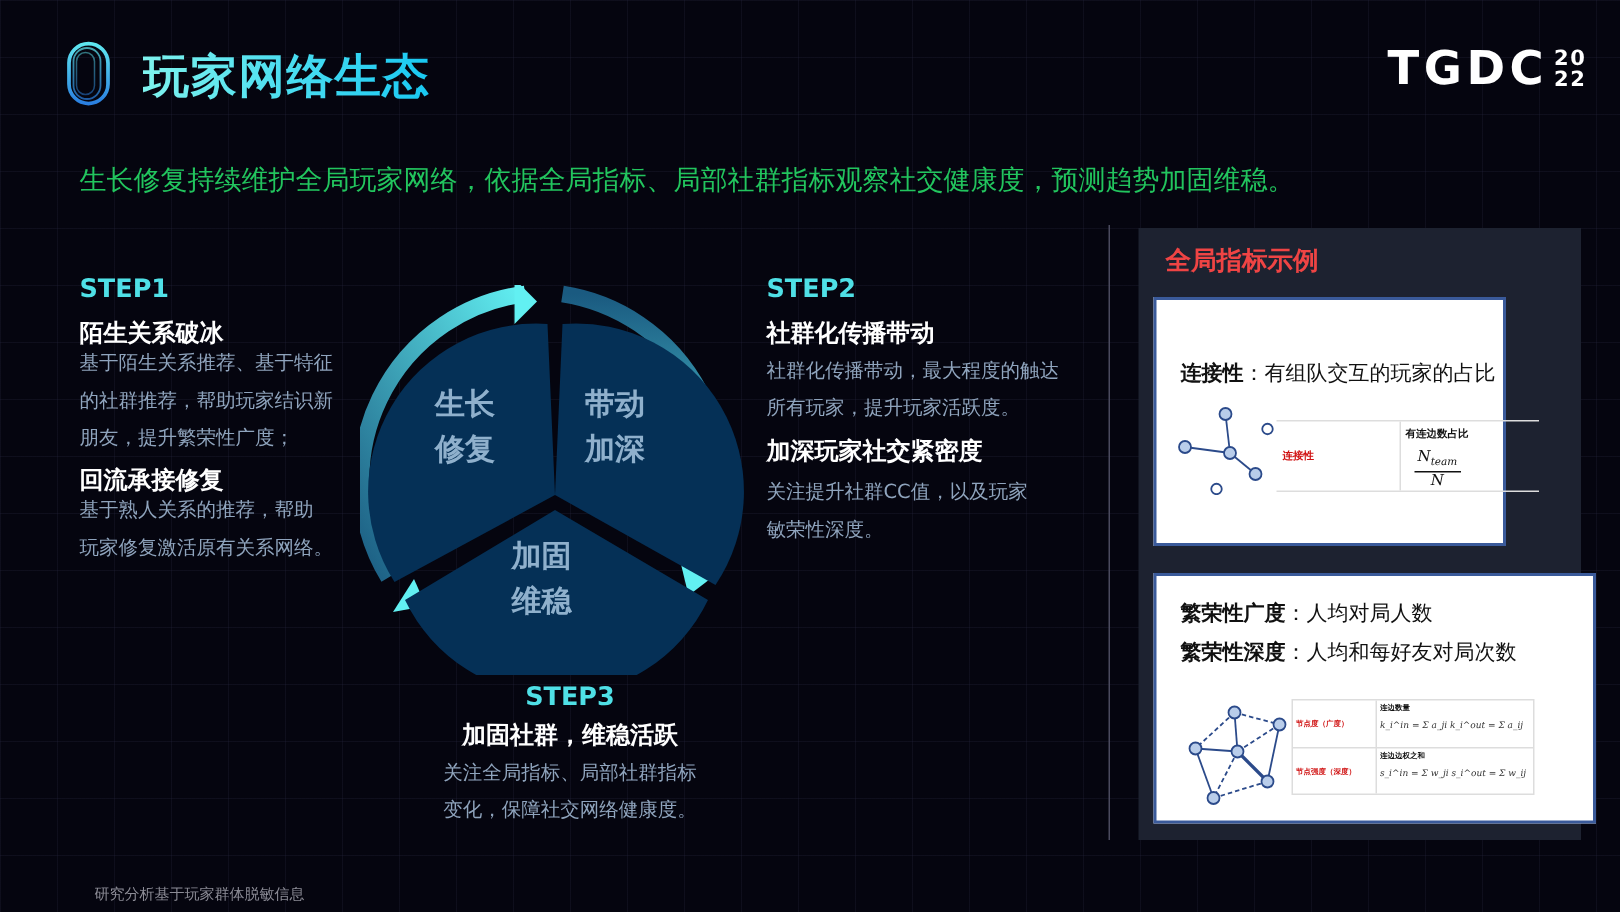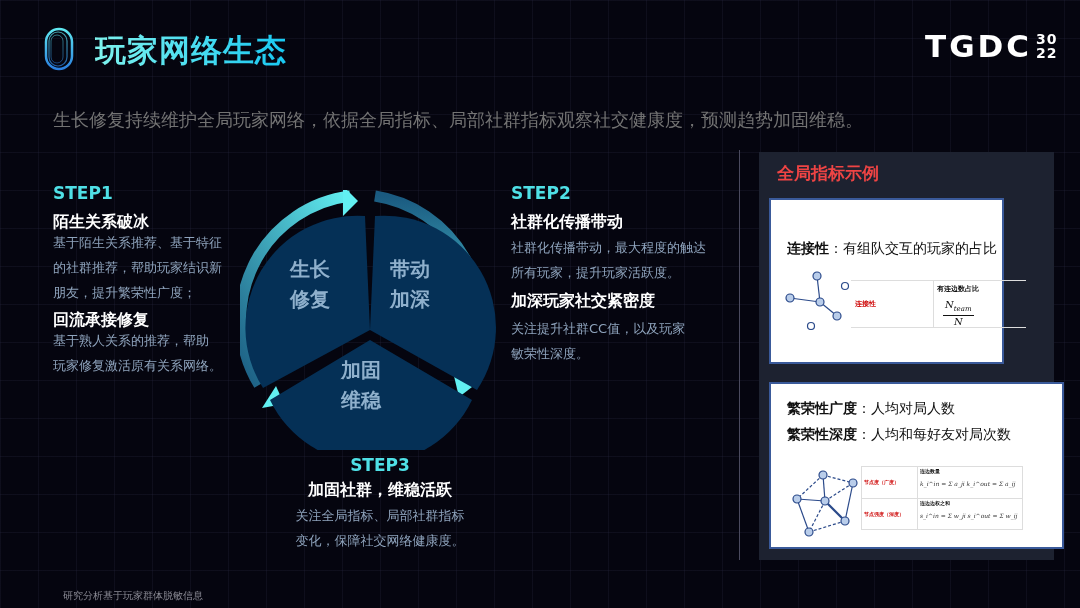--- a/index.html
+++ b/index.html
@@ -18,21 +18,21 @@
   .title-icon { left: 44px; top: 27px; width: 30px; height: 44px; }
   .page-title {
     left: 95px; top: 30px; font-size: 31px; font-weight: bold;
     color: #3fd6ef; letter-spacing: 1px;
     background: linear-gradient(90deg, #7ff3ee, #18c8f2);
     -webkit-background-clip: text; background-clip: text; -webkit-text-fill-color: transparent;
   }
   .logo { left: 925px; top: 26px; height: 40px; display: flex; align-items: center; }
   .logo-main { font-family: "DejaVu Sans", sans-serif; font-weight: bold; font-size: 31px; letter-spacing: 3px; color: #fff; }
   .logo-year { display: flex; flex-direction: column; margin-left: 4px; font-weight: bold; font-size: 14px; line-height: 14px; letter-spacing: 1px; color: #fff; }
-  .subtitle { left: 53px; top: 108px; font-size: 18px; color: #737373; white-space: nowrap; }
+  .subtitle { left: 53px; top: 108px; font-size: 18px; color: #22c55e; white-space: nowrap; }
   .step-label { font-size: 17px; font-weight: bold; color: #4fe0e6; }
   .h2 { font-size: 16px; font-weight: bold; color: #ffffff; }
   .desc { font-size: 13px; color: #8fa4bd; line-height: 25px; }
   .step1 { left: 53px; top: 183px; width: 200px; }
   .step2 { left: 511px; top: 183px; width: 220px; }
   .step3 { left: 260px; top: 455px; width: 240px; text-align: center; }
   .divider { left: 739px; top: 150px; width: 1px; height: 410px; background: #4a4a5e; }
   .panel { left: 759px; top: 152px; width: 295px; height: 408px; background: #1d2230; }
   .panel-title { left: 777px; top: 162px; font-size: 17px; font-weight: bold; color: #ef4444; }
   .card { background: #fff; border: 2px solid #3a5a9a; }
@@ -56,21 +56,21 @@
   </defs>
   <rect x="2" y="2" width="26" height="40" rx="13" fill="none" stroke="url(#ringg)" stroke-width="2.5"></rect>
   <rect x="5" y="5" width="18" height="34" rx="9" fill="none" stroke="url(#ringg)" stroke-width="1.2" opacity="0.7"></rect>
   <rect x="7" y="8" width="12" height="28" rx="6" fill="none" stroke="url(#ringg)" stroke-width="1" opacity="0.5"></rect>
 </svg>
 <div class="abs page-title">玩家网络生态</div>
 
 <div class="abs logo">
   <span class="logo-main">TGDC</span>
   <span class="logo-year">
-    <span>30</span>
+    <span>20</span>
     <span>22</span>
   </span>
 </div>
 
 <div class="abs subtitle">生长修复持续维护全局玩家网络，依据全局指标、局部社群指标观察社交健康度，预测趋势加固维稳。</div>
 
 <div class="abs step1">
   <div class="step-label">STEP1</div>
   <div class="h2" style="margin-top:9px">陌生关系破冰</div>
   <div class="desc" style="margin-top:-3px">

